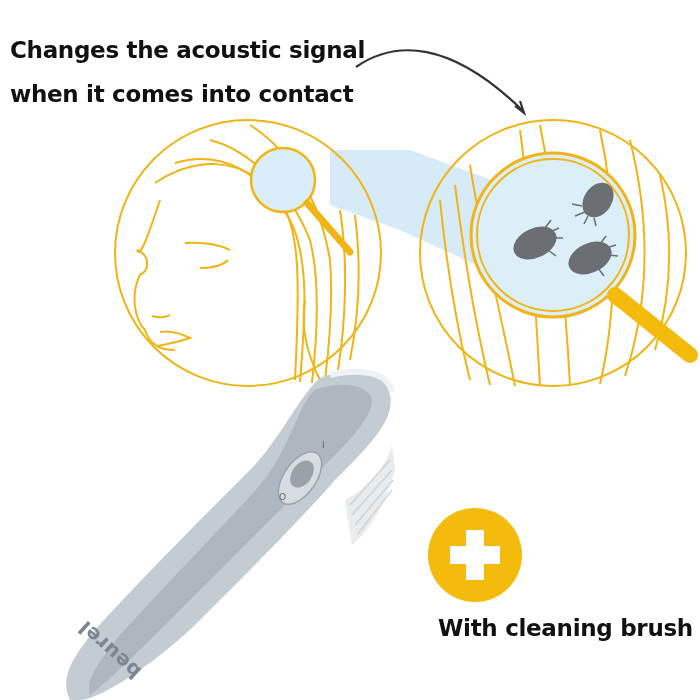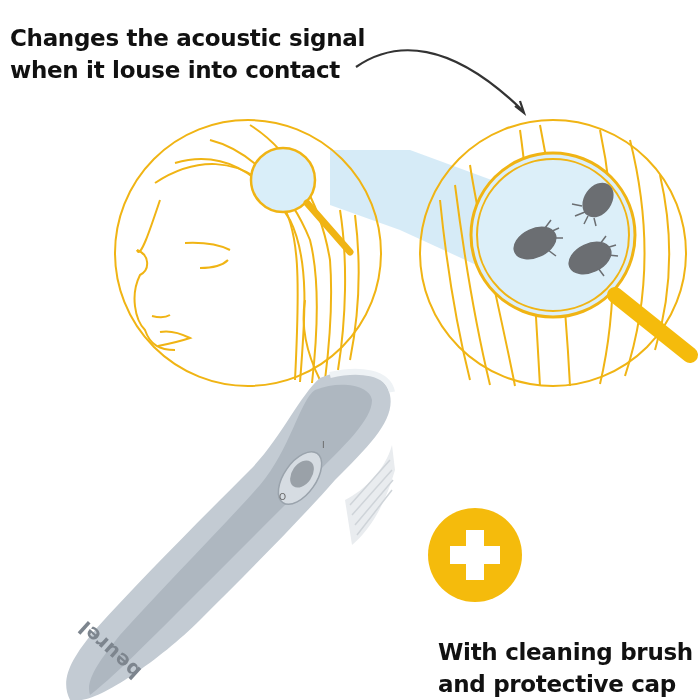--- a/index.html
+++ b/index.html
@@ -1,32 +1,32 @@
 <!DOCTYPE html>
 <html><head>
 <meta charset="utf-8">
 <style>
   html, body { margin:0; padding:0; background:#ffffff; }
   body { width:700px; height:700px; position:relative; overflow:hidden; font-family:"DejaVu Sans", sans-serif; color:#111; }
   .headline { position:absolute; left:10px; top:22px; font-size:23px; line-height:32px; font-weight:bold; letter-spacing:-0.3px; color:#111; }
-  .headline div { white-space:nowrap; }
-  .caption { position:absolute; left:438px; top:612px; font-size:23px; line-height:32px; font-weight:bold; letter-spacing:-0.3px; color:#111;margin-top:24px; }
+  .headline div { white-space:nowrap;margin-top:12px; }
+  .caption { position:absolute; left:438px; top:612px; font-size:23px; line-height:32px; font-weight:bold; letter-spacing:-0.3px; color:#111; }
   .caption div { white-space:nowrap; }
   svg.layer { position:absolute; left:0; top:0; }
   .plus-badge { position:absolute; left:428px; top:508px; width:94px; height:94px; border-radius:50%; background:#f5bb0c; }
   .plus-badge .h { position:absolute; left:22px; top:38px; width:50px; height:18px; background:#fff; }
   .plus-badge .v { position:absolute; left:38px; top:22px; width:18px; height:50px; background:#fff; }
   .brand { position:absolute; left:72px; top:638px; font-size:20px; font-weight:bold; color:#7d858e; transform:rotate(222deg); transform-origin:center; letter-spacing:0.5px; }
 </style>
 </head>
 <body>
 
 <div class="headline">
   <div>Changes the acoustic signal</div>
-  <div>when it louse into contact</div>
+  <div>when it comes into contact</div>
 </div>
 
 <svg class="layer" width="700" height="700" viewBox="0 0 700 700">
 
   <g>
     <path d="M356,67 C395,40 450,40 522,110" fill="none" stroke="#333" stroke-width="2.2"></path>
     <path d="M515,106 L524,113 L520,101" fill="none" stroke="#333" stroke-width="2.2"></path>
   </g>
 
   <polygon points="330,150 410,150 560,205 520,285 400,230 330,205" fill="#cfe8f6" opacity="0.85"></polygon>
@@ -102,14 +102,13 @@
 
 <div class="brand">beurel</div>
 
 <div class="plus-badge">
   <div class="h"></div>
   <div class="v"></div>
 </div>
 
 <div class="caption">
   <div>With cleaning brush</div>
-  <div>and protective cap</div>
 </div>
 
 </body></html>

